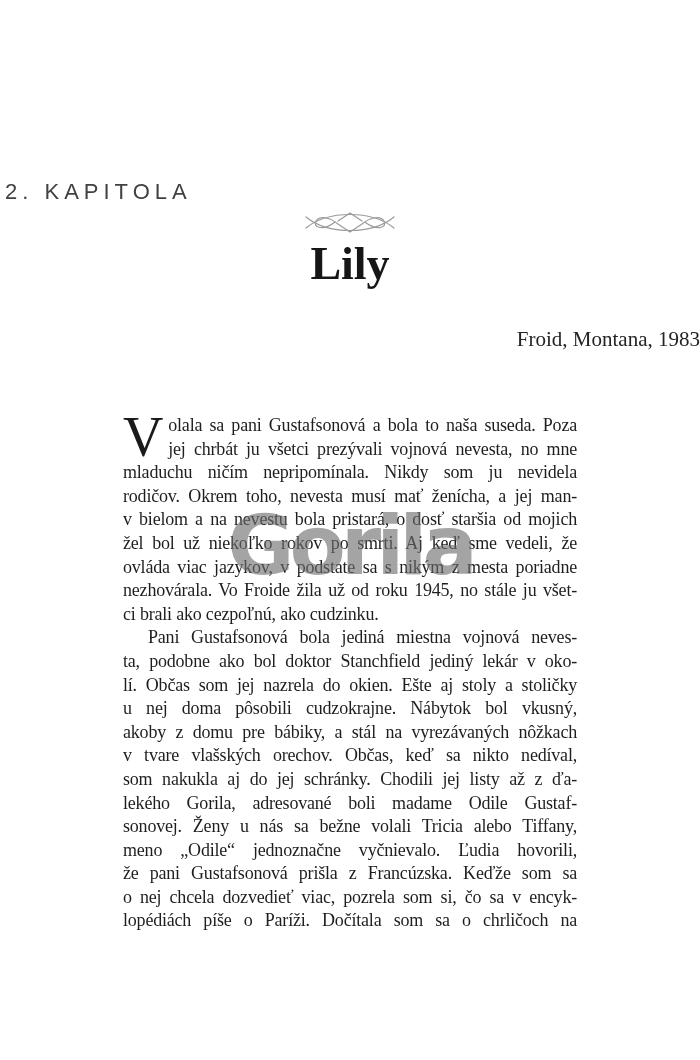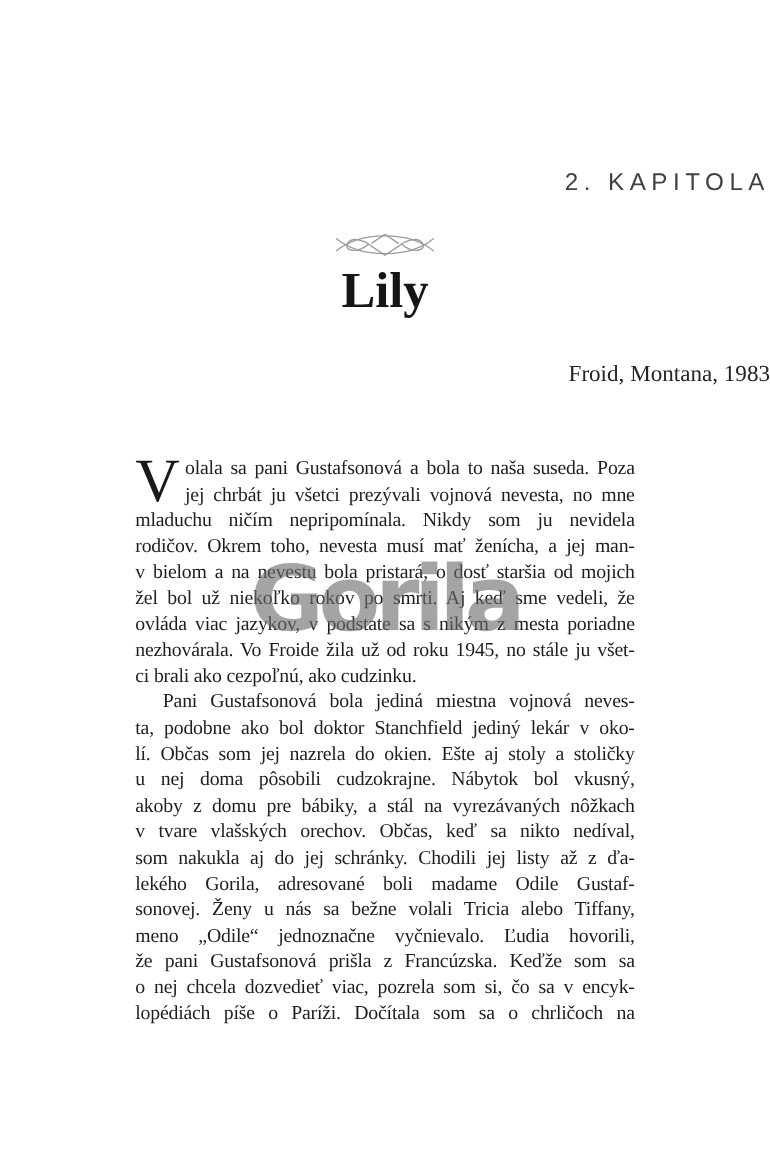--- a/index.html
+++ b/index.html
@@ -4,22 +4,22 @@
 <style>
   html,body { margin:0; padding:0; background:#ffffff; }
   .page {
     position:relative;
     width:700px; height:1060px;
     background:#ffffff;
     overflow:hidden;
     font-family:"Liberation Serif", serif;
   }
   .chapter-heading {
-    position:absolute; top:152px; left:0; width:100%;
-    text-align:right; text-indent:5px;
+    position:absolute; top:178px; left:0; width:100%;
+    text-align:left; text-indent:5px;
     font-family:"Liberation Sans", sans-serif;
     font-size:22px; font-weight:400;
     letter-spacing:5px;
     color:#414141;
     line-height:28px;
   }
   .ornament {
     position:absolute; top:207px; left:0; width:100%;
     text-align:center; line-height:0;
   }

